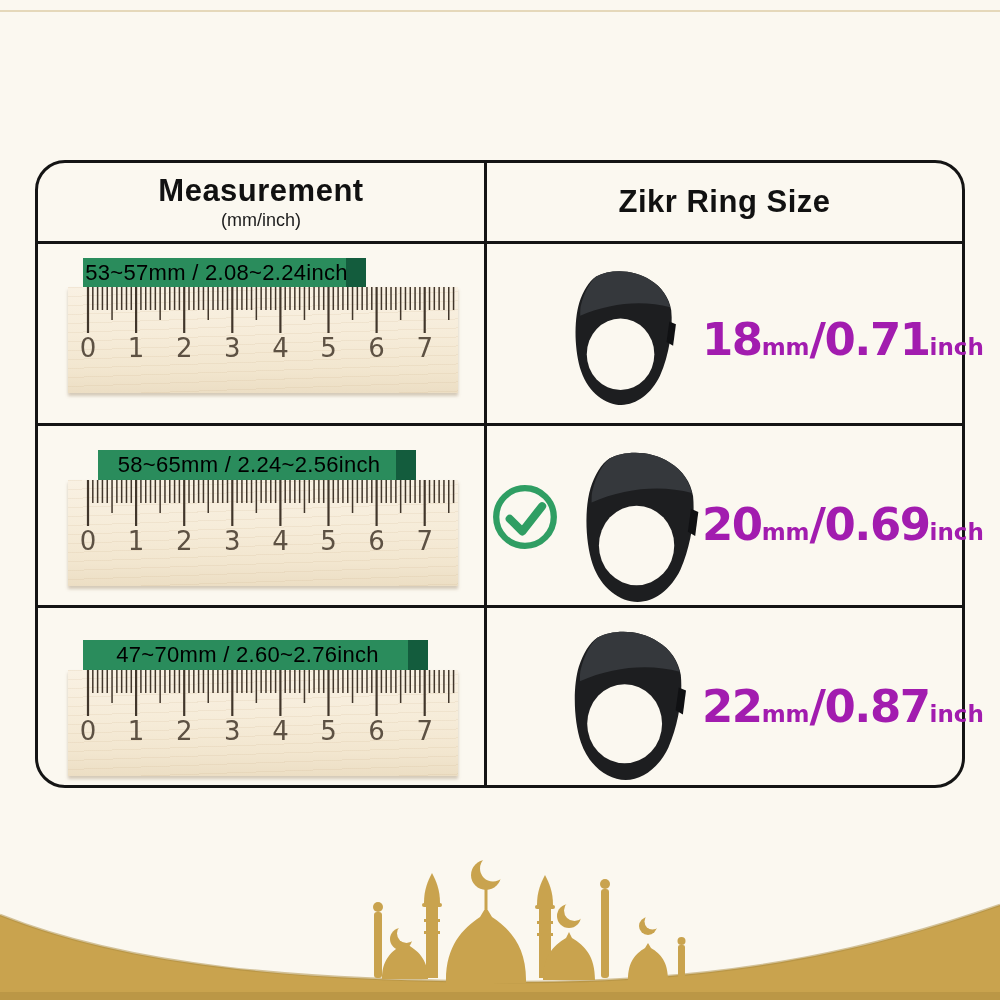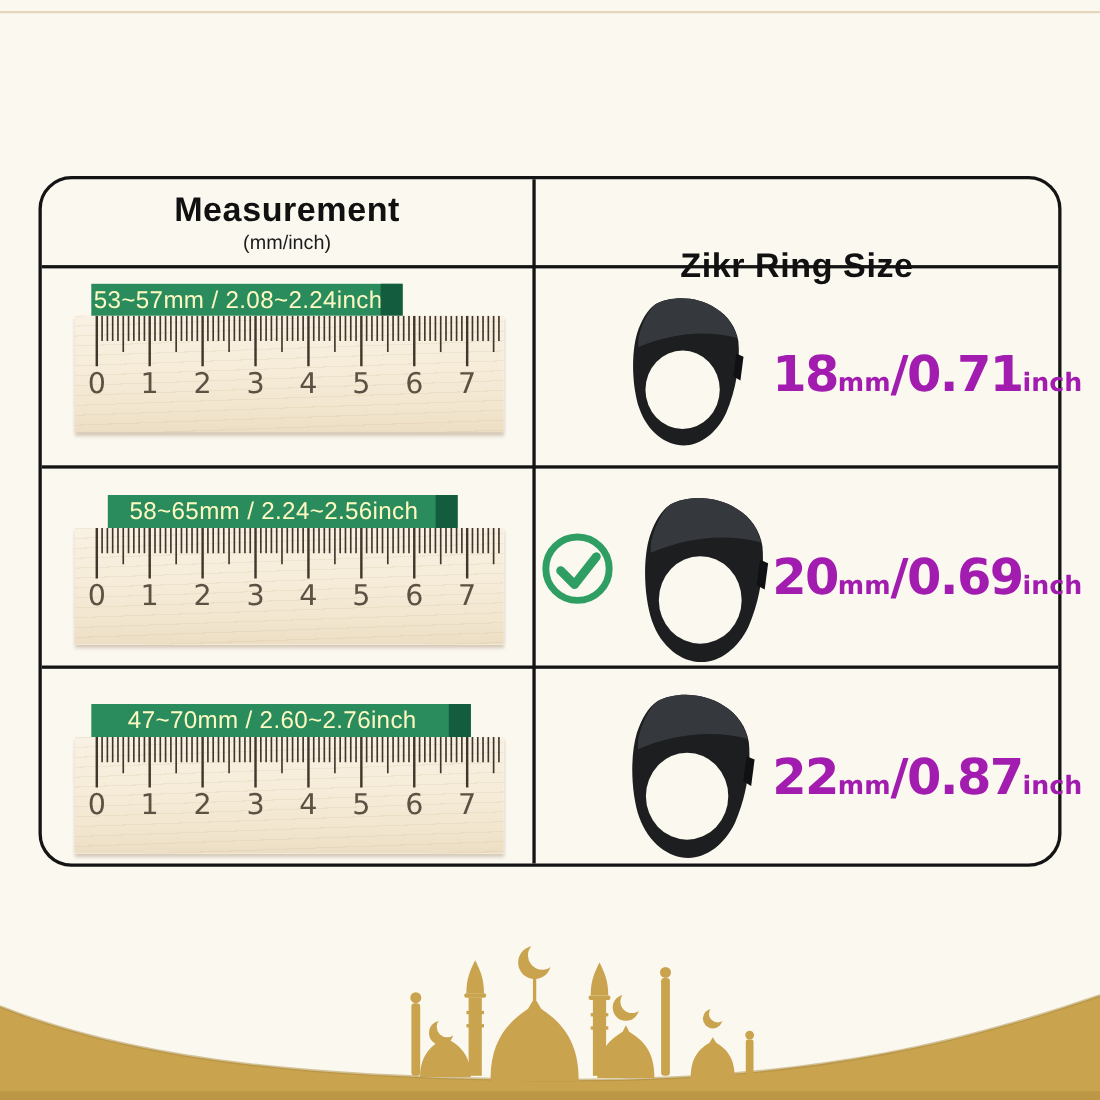--- a/index.html
+++ b/index.html
@@ -13,27 +13,27 @@
   .size-table{
     position:absolute;left:35px;top:160px;width:930px;height:628px;
     border:3px solid #141414;border-radius:30px;box-sizing:border-box;background:#fbf8f0;
   }
   .v-divider{position:absolute;top:0;bottom:0;left:446px;width:3px;background:#141414;}
   .h-divider{position:absolute;left:0;right:0;height:3px;background:#141414;}
   .hd-header{top:78px;} .hd-row1{top:260px;} .hd-row2{top:442px;}
 
   .header-cell{position:absolute;top:0;height:78px;display:flex;flex-direction:column;align-items:center;justify-content:center;}
   .header-cell.left{left:0;width:446px;}
-  .header-cell.right{left:449px;right:0;margin-top:40px;}
+  .header-cell.right{left:449px;right:0;}
   .measurement-title,.ring-size-title{font-size:31px;font-weight:bold;color:#111;letter-spacing:.5px;}
   .measurement-sub{font-size:18px;color:#1c1c1c;margin-top:1px;font-weight:400;}
 
   
   .range-banner{
-    position:absolute;height:30px;background:#2a8c5c;color:#fef9c3;
+    position:absolute;height:30px;background:#2a8c5c;color:#000000;
     display:flex;align-items:center;justify-content:center;
     font-size:22px;letter-spacing:.3px;box-sizing:border-box;padding:0 24px 0 8px;white-space:nowrap;
   }
   .banner-fold{position:absolute;right:0;top:0;bottom:0;width:20px;background:#135c3d;}
   .banner-r1{left:45px;top:95px;width:283px;}
   .banner-r2{left:60px;top:287px;width:318px;}
   .banner-r3{left:45px;top:477px;width:345px;}
 
   
   .ruler{

